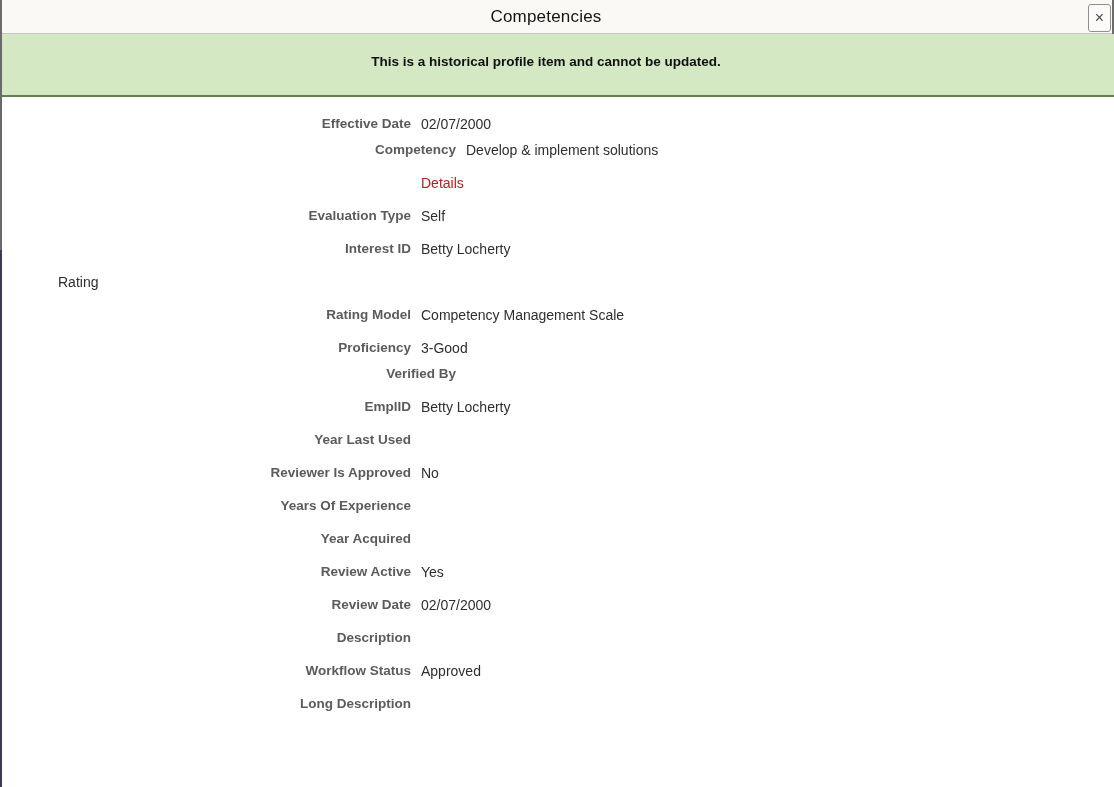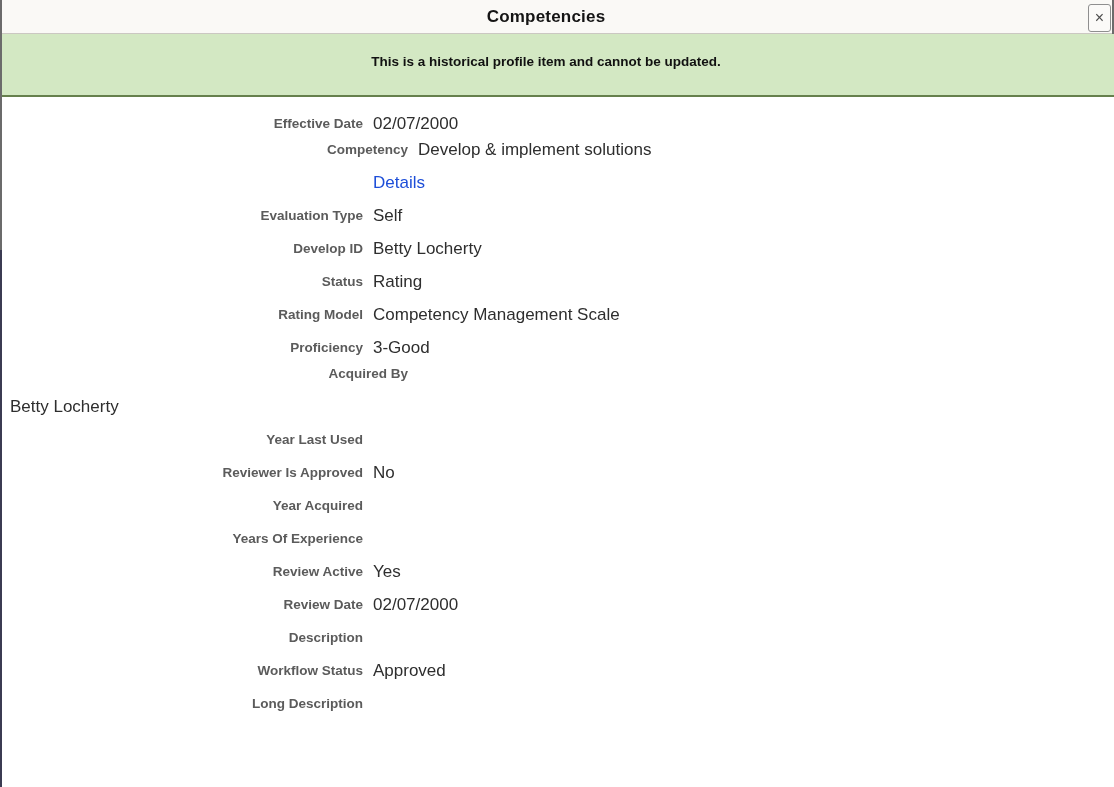--- a/index.html
+++ b/index.html
@@ -22,21 +22,21 @@
     background: #faf9f6;
     border-bottom: 1px solid #cbc8c2;
     display: flex;
     align-items: center;
     justify-content: center;
     padding-right: 22px; 
     position: relative;
   }
   .modal-title {
     font-size: 17px;
-    font-weight: bold;
+    font-weight: normal;
     color: #141414;
     letter-spacing: 0.2px;
   }
   .close-btn {
     position: absolute;
     top: 4px;
     right: 3px;
     width: 23px;
     height: 28px;
     box-sizing: border-box;
@@ -71,41 +71,42 @@
   }
 
   
   .content {
     padding-top: 10px;
   }
   .row {
     display: flex;
     align-items: center;
     height: 33px;
+    margin-left: 48px;
   }
   .row.tight {
     margin-top: -7px;
     padding-left: 45px;
   }
   .field-label {
     flex: none;
     width: 363px;
     text-align: right;
     font-size: 13.5px;
     font-weight: bold;
     color: #5b5b5b;
   }
   .field-value {
     margin-left: 10px;
-    font-size: 17px;
+    font-size: 14px;
     color: #2e2e2e;
     white-space: nowrap;
   }
   .field-value.link {
-    color: #1d4ed8;
+    color: #b91c1c;
     text-decoration: none;
     cursor: pointer;
   }
 
   
   .edge {
     position: absolute;
     width: 2px;
     pointer-events: none;
   }
@@ -136,56 +137,56 @@
     </div>
     <div class="row">
       <div class="field-label"></div>
       <a class="field-value link" href="#">Details</a>
     </div>
     <div class="row">
       <div class="field-label">Evaluation Type</div>
       <div class="field-value">Self</div>
     </div>
     <div class="row">
-      <div class="field-label">Develop ID</div>
+      <div class="field-label">Interest ID</div>
       <div class="field-value">Betty Locherty</div>
     </div>
     <div class="row">
-      <div class="field-label">Status</div>
       <div class="field-value">Rating</div>
     </div>
     <div class="row">
       <div class="field-label">Rating Model</div>
       <div class="field-value">Competency Management Scale</div>
     </div>
     <div class="row">
       <div class="field-label">Proficiency</div>
       <div class="field-value">3-Good</div>
     </div>
     <div class="row tight">
-      <div class="field-label">Acquired By</div>
-      <div class="field-value"></div>
-    </div>
-    <div class="row">
+      <div class="field-label">Verified By</div>
+      <div class="field-value"></div>
+    </div>
+    <div class="row">
+      <div class="field-label">EmplID</div>
       <div class="field-value">Betty Locherty</div>
     </div>
     <div class="row">
       <div class="field-label">Year Last Used</div>
       <div class="field-value"></div>
     </div>
     <div class="row">
       <div class="field-label">Reviewer Is Approved</div>
       <div class="field-value">No</div>
     </div>
     <div class="row">
+      <div class="field-label">Years Of Experience</div>
+      <div class="field-value"></div>
+    </div>
+    <div class="row">
       <div class="field-label">Year Acquired</div>
-      <div class="field-value"></div>
-    </div>
-    <div class="row">
-      <div class="field-label">Years Of Experience</div>
       <div class="field-value"></div>
     </div>
     <div class="row">
       <div class="field-label">Review Active</div>
       <div class="field-value">Yes</div>
     </div>
     <div class="row">
       <div class="field-label">Review Date</div>
       <div class="field-value">02/07/2000</div>
     </div>

